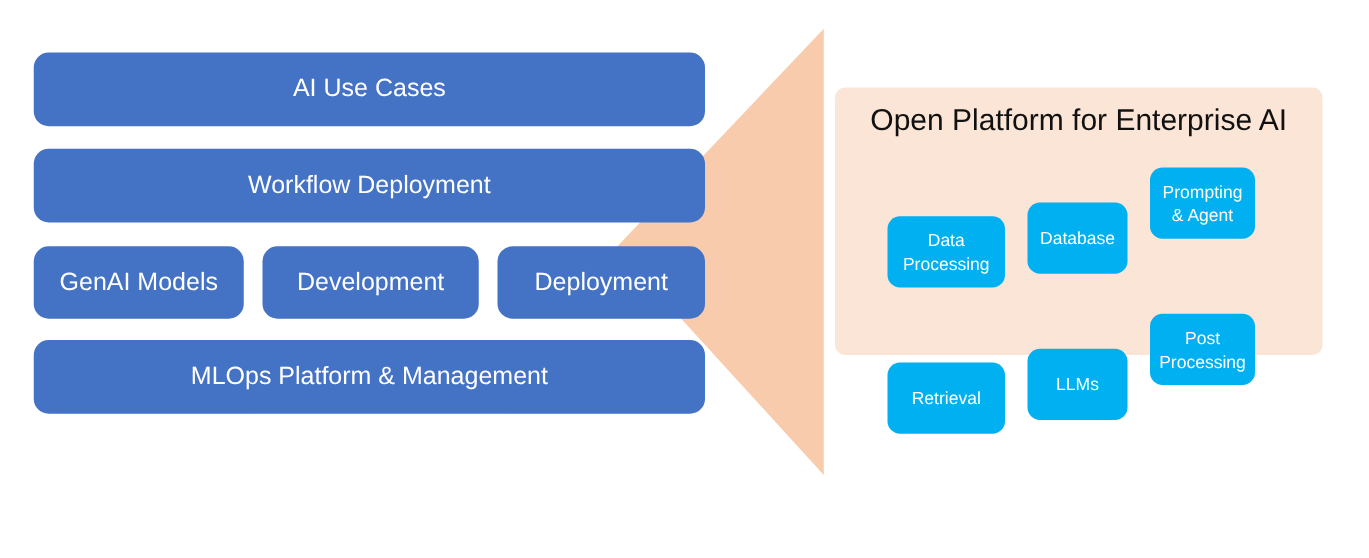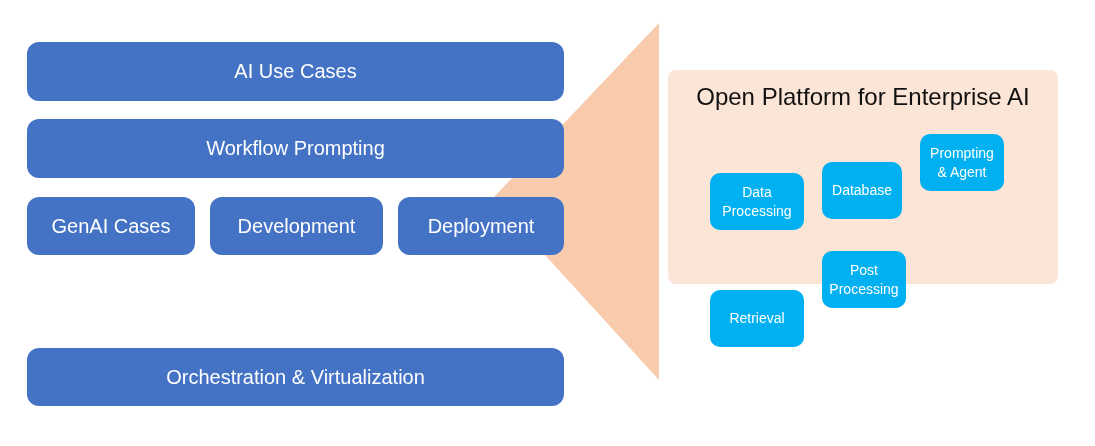--- a/index.html
+++ b/index.html
@@ -78,53 +78,56 @@
 <div class="canvas">
 
   <svg class="callout-svg" width="1095" height="446" viewBox="0 0 1095 446" aria-hidden="true">
     <polygon points="493,198 659,23 659,380" fill="#F8CBAD"></polygon>
   </svg>
 
   <div class="sbox row1">
     <span>AI Use Cases</span>
   </div>
   <div class="sbox row2">
-    <span>Workflow Prompting</span>
+    <span>Workflow Deployment</span>
   </div>
   <div class="sbox row3a">
-    <span>GenAI Cases</span>
+    <span>GenAI Models</span>
   </div>
   <div class="sbox row3c">
     <span>Deployment</span>
   </div>
   <div class="sbox row3b">
     <span>Development</span>
   </div>
-  <div class="sbox row5">
-    <span>Orchestration &amp; Virtualization</span>
+  <div class="sbox row4">
+    <span>MLOps Platform &amp; Management</span>
   </div>
 
   <div class="panel">
     <h2 class="panel-title">Open Platform for Enterprise AI</h2>
     <div class="cgrid">
       <div class="crow">
         <div class="cbox c1">
           <span>Data Processing</span>
         </div>
         <div class="cbox c2">
           <span>Database</span>
         </div>
         <div class="cbox c3">
           <span>Prompting &amp; Agent</span>
         </div>
       </div>
       <div class="crow">
         <div class="cbox c1">
           <span>Retrieval</span>
         </div>
+        <div class="cbox c2">
+          <span>LLMs</span>
+        </div>
         <div class="cbox c3">
           <span>Post Processing</span>
         </div>
       </div>
     </div>
   </div>
 
 </div>
 
 </body></html>

